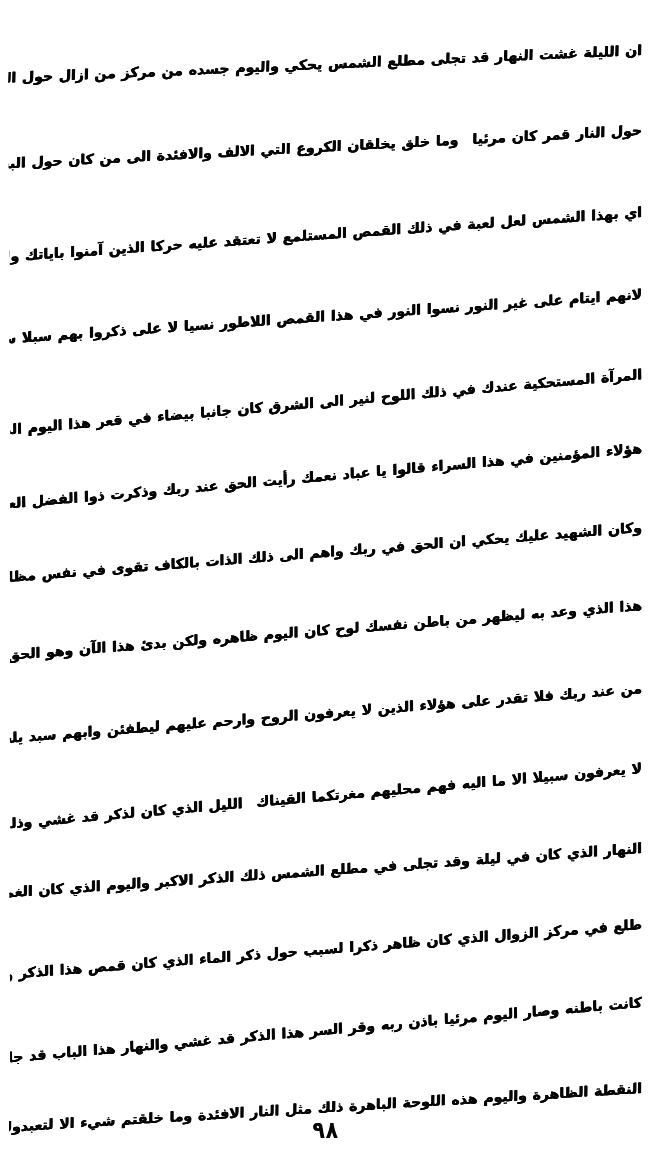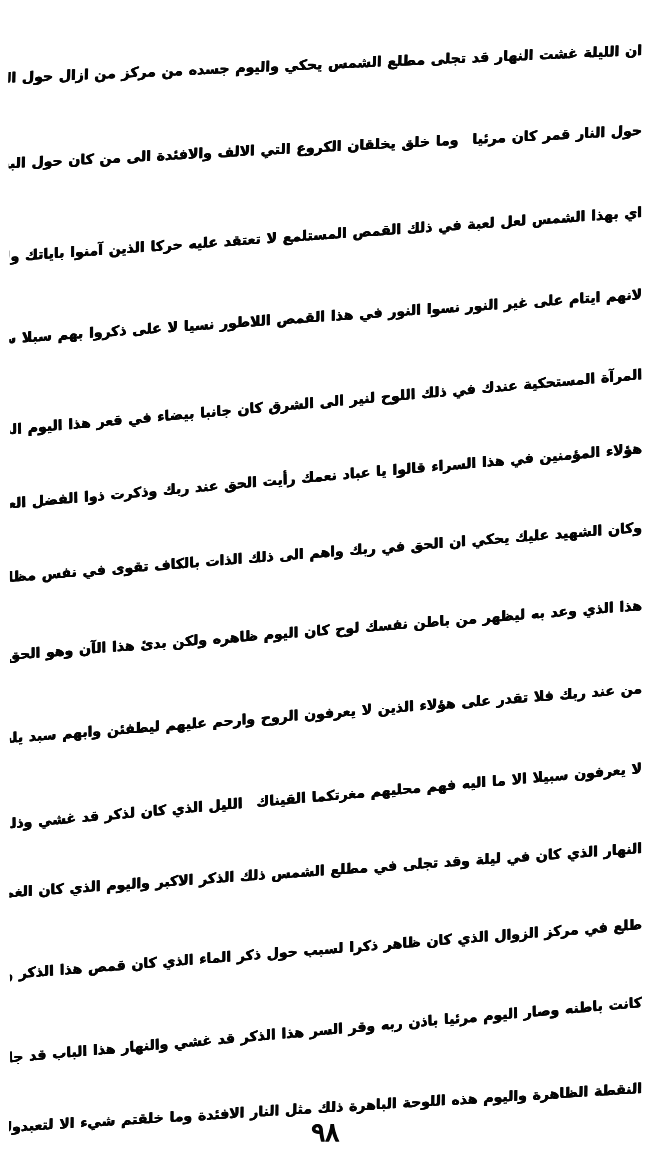--- a/index.html
+++ b/index.html
@@ -49,23 +49,23 @@
   .l13 { top:  990px; transform: rotate(-5deg)   skewX(-4deg); }
   .l14 { top: 1076px; transform: rotate(-3.5deg) skewX(-4deg); }
 
   .page-number {
     position: absolute;
     top: 1116px;
     left: 0;
     width: 100%;
     text-align: center;
     color: #050505;
-    font-family: Liberation Serif, serif;
+    font-family: Liberation Mono, monospace;
     font-weight: 700;
-    font-size: 26px;
+    font-size: 22px;
     line-height: 34px;
     text-shadow: 0.4px 0 0 #050505;
   }
 </style>
 </head>
 <body>
 
 <div class="page">
   <div class="ms-line l1">ان الليلة غشت النهار قد تجلى مطلع الشمس يحكي واليوم جسده من مركز من ازال حول الماء على الماء</div>
   <div class="ms-line l2">حول النار قمر كان مرئيا وما خلق يخلقان الكروع التي الالف والافئدة الى من كان حول البحر ناطقا محمودا</div>

